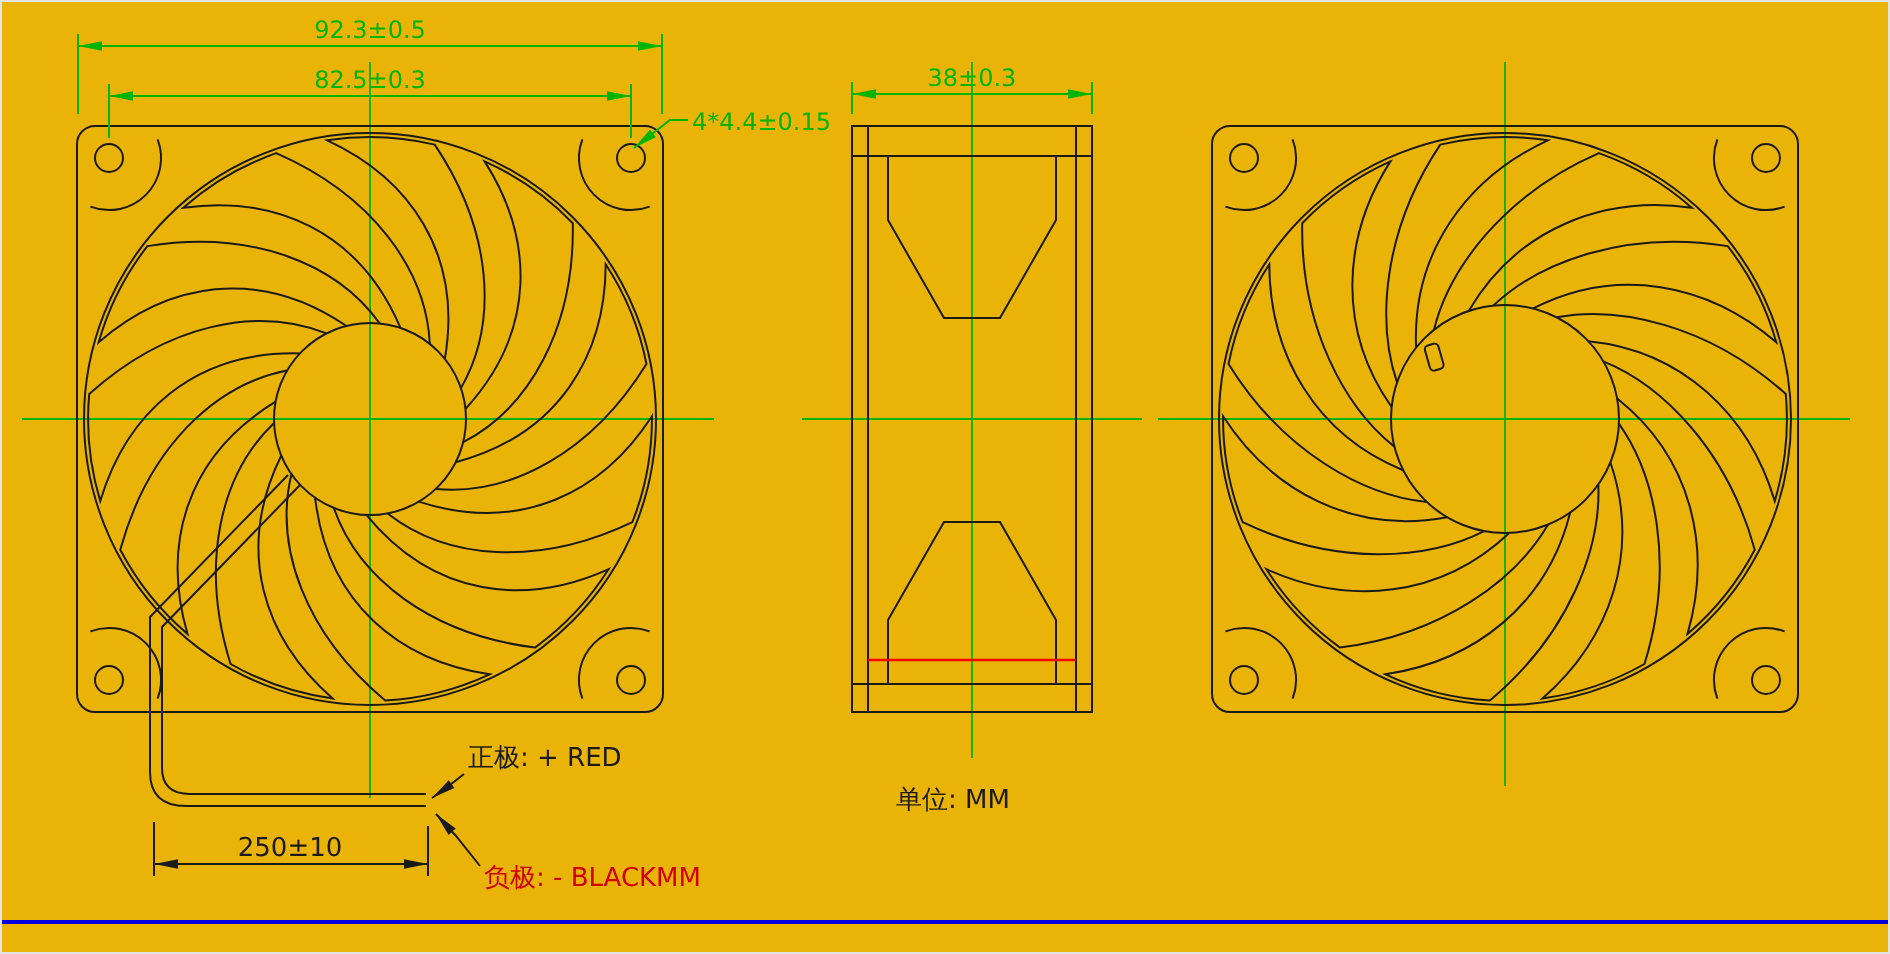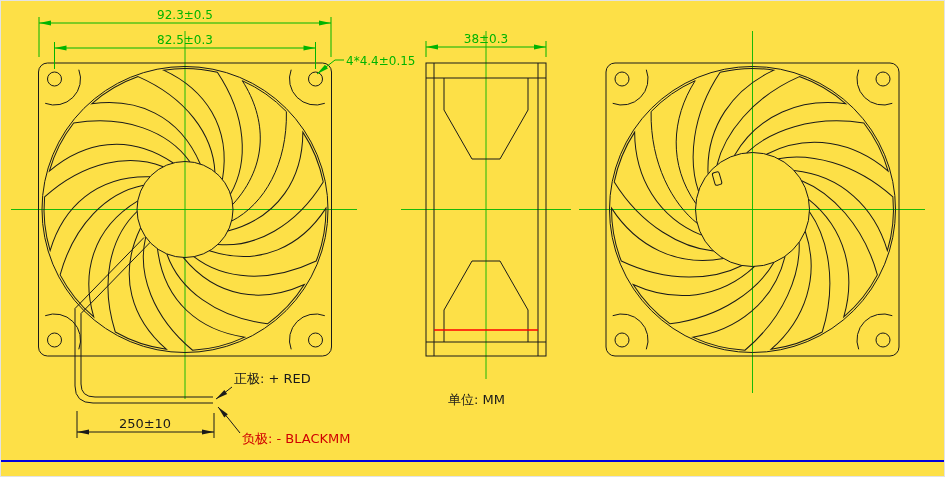--- a/index.html
+++ b/index.html
@@ -1,16 +1,16 @@
 <!DOCTYPE html>
 <html><head>
 <meta charset="utf-8">
 <style>
   html,body{margin:0;padding:0;background:#fff;}
-  .canvas{position:relative;width:945px;height:477px;background:#fde047;border:1px solid #e3e3e3;box-sizing:border-box;overflow:hidden;}
+  .canvas{position:relative;width:945px;height:477px;background:#eab308;border:1px solid #e3e3e3;box-sizing:border-box;overflow:hidden;}
   svg{display:block;}
   text{font-family:"DejaVu Sans", sans-serif; stroke:none;}
   .geo{stroke:#1a1a1a;fill:none;stroke-width:1;}
   .green{stroke:#00b400;fill:none;stroke-width:1;}
   .thin{stroke-width:0.9;}
   .red{stroke:#ff0000;fill:none;stroke-width:1.3;}
   .blue{stroke:#0000dd;fill:none;stroke-width:2;}
   .dimtext{fill:#00b400;font-size:12px;}
   .blktext{fill:#1a1a1a;font-size:13px;}
   .redtext{fill:#d00000;font-size:13px;}

